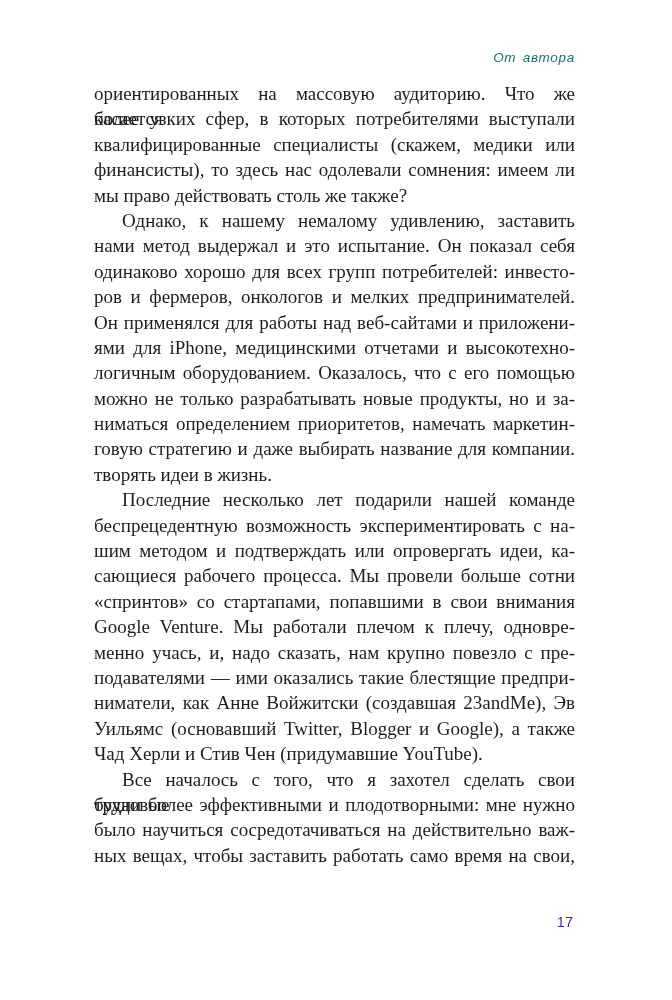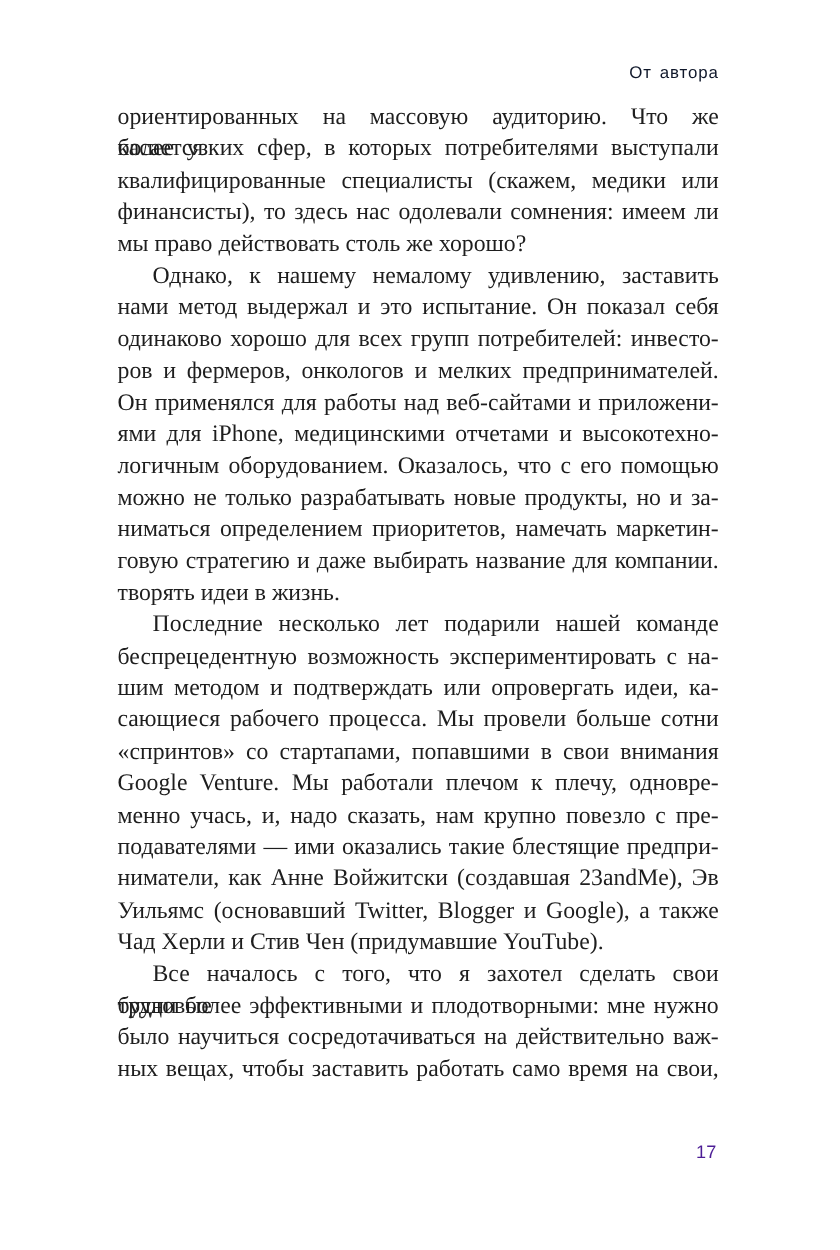--- a/index.html
+++ b/index.html
@@ -15,21 +15,22 @@
     overflow: hidden;
   }
   .running-header {
     position: absolute;
     top: 50px;
     right: 97px;
     font-family: "Liberation Sans", sans-serif;
     font-size: 13.5px;
     letter-spacing: 0.7px;
     word-spacing: 2px;
-    color: #0f172a;
+    color: #0f766e;
+    font-style: italic;
   }
   .text-block {
     position: absolute;
     top: 81px;
     left: 94px;
     width: 481px;
     font-family: "Liberation Serif", serif;
     font-size: 19px;
     line-height: 25.4px;
     color: #1e1e1e;
@@ -59,21 +60,21 @@
 <body>
 
 <div class="book-page">
   <div class="running-header">От автора</div>
 
   <div class="text-block">
       <div class="line">ориентированных на массовую аудиторию. Что же касается</div>
       <div class="line">более узких сфер, в которых потребителями выступали</div>
       <div class="line">квалифицированные специалисты (скажем, медики или</div>
       <div class="line">финансисты), то здесь нас одолевали сомнения: имеем ли</div>
-      <div class="line end">мы право действовать столь же хорошо?</div>
+      <div class="line end">мы право действовать столь же также?</div>
       <div class="line indent">Однако, к нашему немалому удивлению, заставить</div>
       <div class="line">нами метод выдержал и это испытание. Он показал себя</div>
       <div class="line">одинаково хорошо для всех групп потребителей: инвесто-</div>
       <div class="line">ров и фермеров, онкологов и мелких предпринимателей.</div>
       <div class="line">Он применялся для работы над веб-сайтами и приложени-</div>
       <div class="line">ями для iPhone, медицинскими отчетами и высокотехно-</div>
       <div class="line">логичным оборудованием. Оказалось, что с его помощью</div>
       <div class="line">можно не только разрабатывать новые продукты, но и за-</div>
       <div class="line">ниматься определением приоритетов, намечать маркетин-</div>
       <div class="line">говую стратегию и даже выбирать название для компании.</div>

